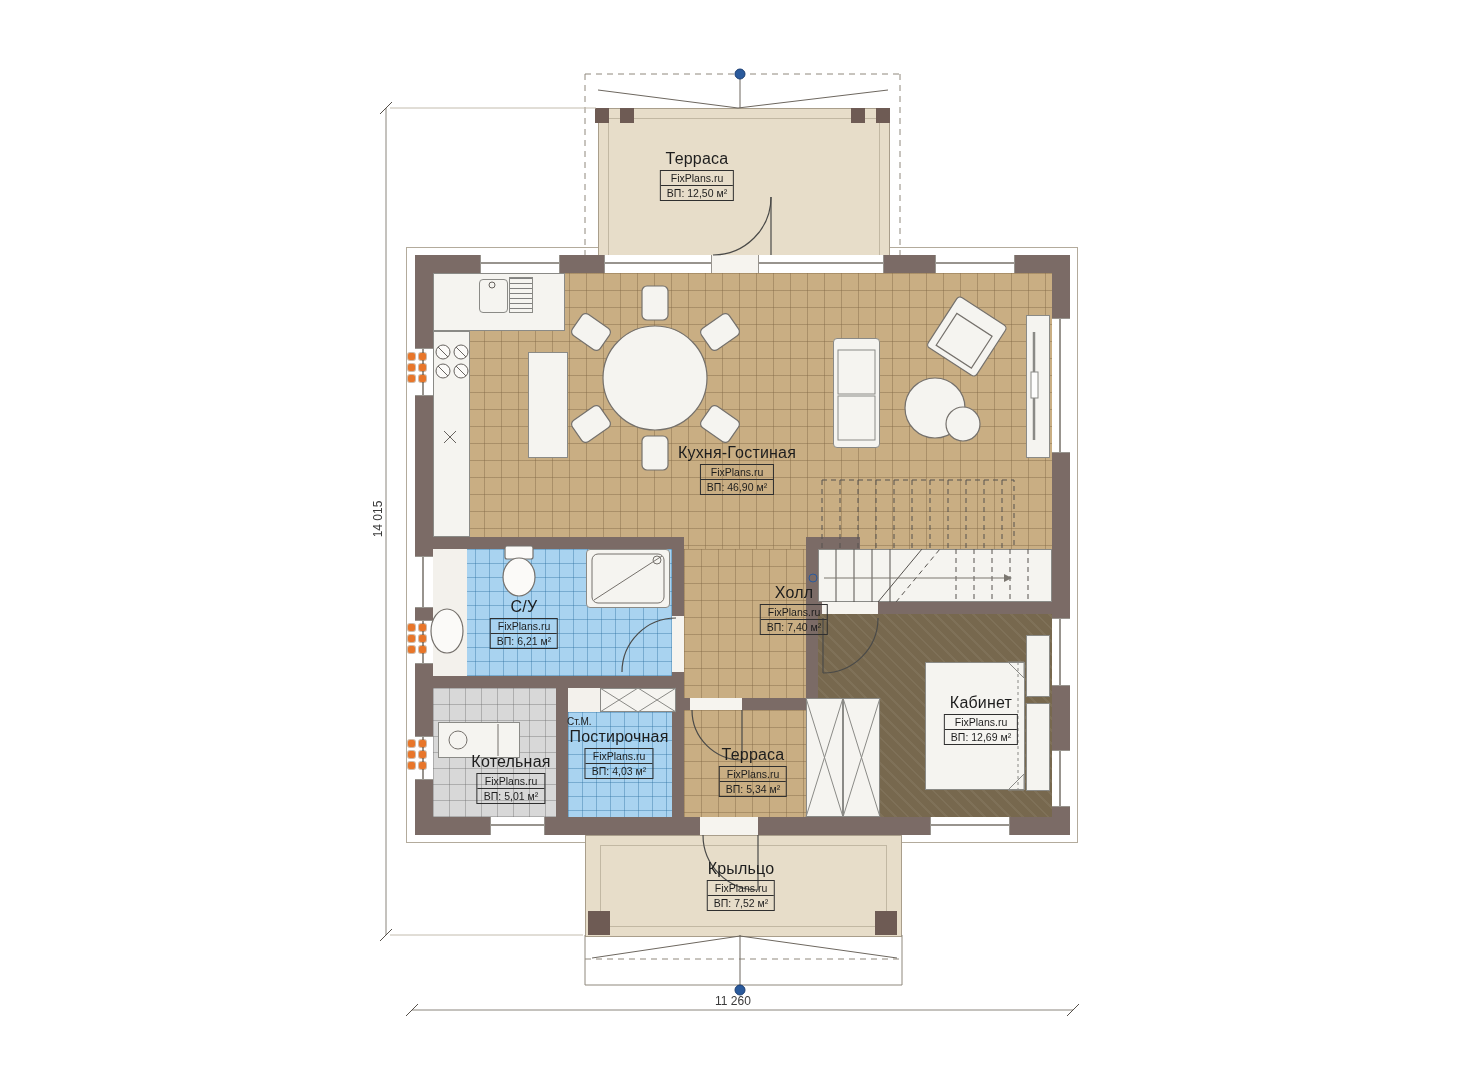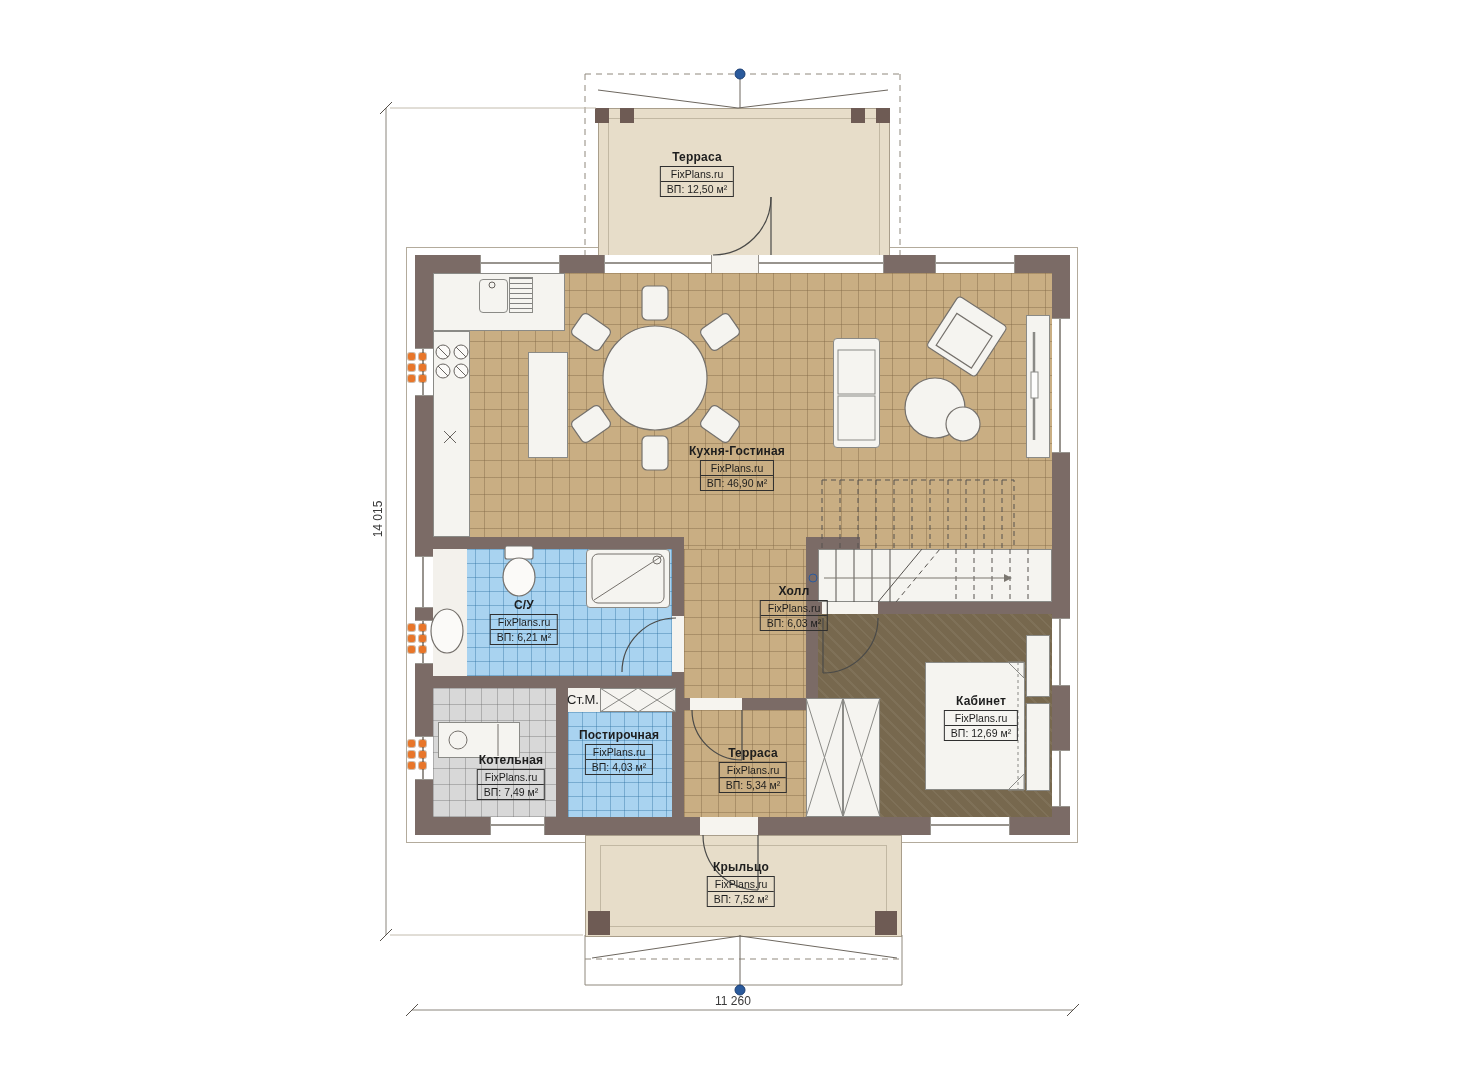--- a/index.html
+++ b/index.html
@@ -35,26 +35,26 @@
   .furn{background:#f5f4f0;border:1px solid #8a8a86;box-sizing:border-box;}
   .fridge{background:#f5f4f0 repeating-linear-gradient(to bottom,rgba(90,90,90,.75) 0 1px,transparent 1px 5px);
           border:1px solid #8a8a86;box-sizing:border-box;}
   .thinline{border:1px solid #b3ab9c;box-sizing:border-box;}
   
   .radiator{display:grid;grid-template-columns:7px 7px;grid-auto-rows:7px;gap:4px;}
   .radiator span{background:#e8762a;border-radius:2px;box-shadow:0 0 0 1px rgba(120,60,10,.35);}
   
   .room-label{position:absolute;transform:translateX(-50%);display:flex;flex-direction:column;
               align-items:center;color:#1d1d1d;z-index:30;}
-  .room-label .rname{font-weight:bold;font-size:12px;letter-spacing:.2px;white-space:nowrap;}
+  .room-label .rname{font-weight:normal;font-size:16px;letter-spacing:.2px;white-space:nowrap;}
   .room-label .rbox{margin-top:2px;border:1px solid #2f2f2f;text-align:center;}
   .room-label .rrow{font-size:10.5px;padding:1px 6px;white-space:nowrap;}
   .room-label .rrow + .rrow{border-top:1px solid #2f2f2f;}
   .dim-text{position:absolute;font-size:12px;color:#3a3a3a;z-index:30;}
-  .tiny-note{position:absolute;font-size:13px;color:#222;z-index:25;}
+  .tiny-note{position:absolute;font-size:10px;color:#222;z-index:25;margin-top:24px;}
   svg.lines{position:absolute;left:0;top:0;z-index:20;pointer-events:none;}
   .lvl1{z-index:1}.lvl2{z-index:2}.lvl3{z-index:3}.lvl4{z-index:4}.lvl5{z-index:5}
   .lvl6{z-index:6}.lvl8{z-index:8}
 </style>
 </head>
 <body>
 
 <div class="canvas">
 
   <div class="abs thinline lvl1" style="left:406px;top:247px;width:672px;height:596px;"></div>
@@ -325,28 +325,28 @@
     <div class="rname">С/У</div>
     <div class="rbox">
         <div class="rrow">FixPlans.ru</div>
       <div class="rrow">ВП: 6,21 м²</div>
       </div>
   </div>
   <div class="room-label" style="left:794px;top:584px;">
     <div class="rname">Холл</div>
     <div class="rbox">
         <div class="rrow">FixPlans.ru</div>
-      <div class="rrow">ВП: 6,03 м²</div>
+      <div class="rrow">ВП: 7,40 м²</div>
       </div>
   </div>
   <div class="room-label" style="left:511px;top:753px;">
     <div class="rname">Котельная</div>
     <div class="rbox">
         <div class="rrow">FixPlans.ru</div>
-      <div class="rrow">ВП: 7,49 м²</div>
+      <div class="rrow">ВП: 5,01 м²</div>
       </div>
   </div>
   <div class="room-label" style="left:619px;top:728px;">
     <div class="rname">Постирочная</div>
     <div class="rbox">
         <div class="rrow">FixPlans.ru</div>
       <div class="rrow">ВП: 4,03 м²</div>
       </div>
   </div>
   <div class="room-label" style="left:753px;top:746px;">

